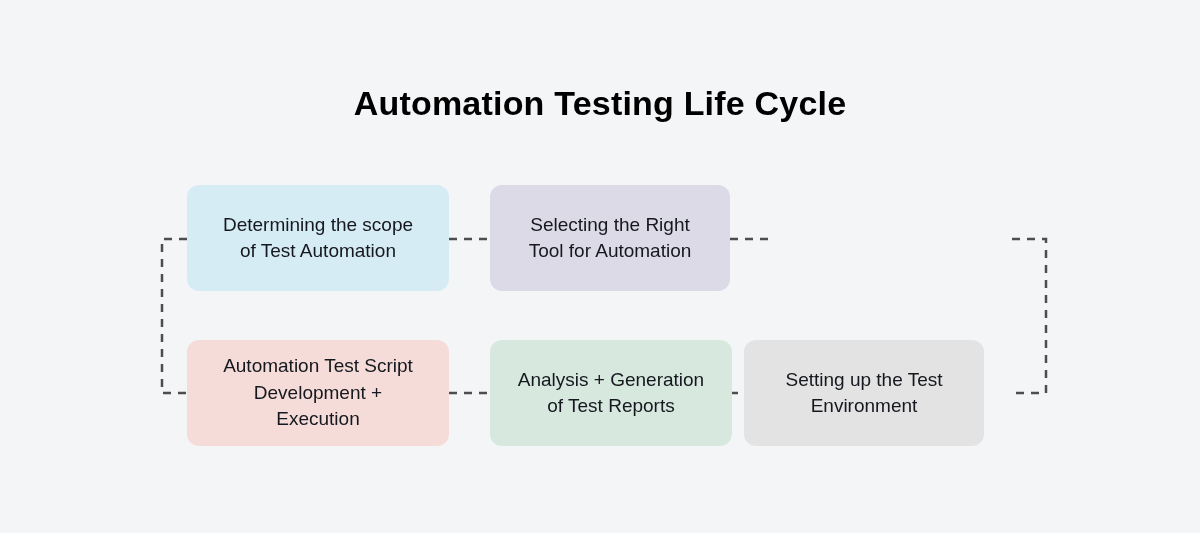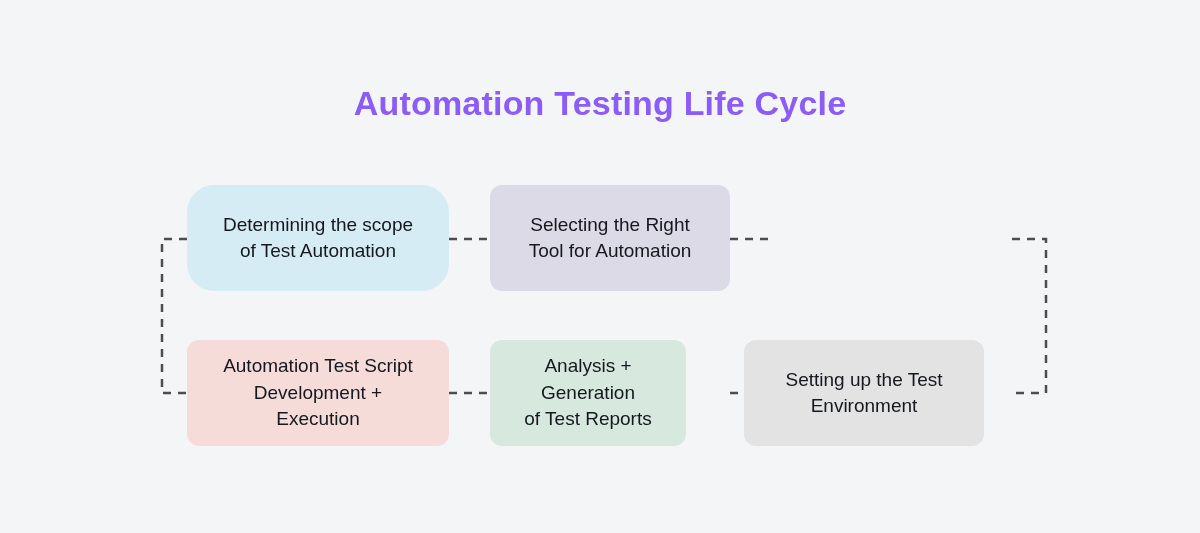--- a/index.html
+++ b/index.html
@@ -18,21 +18,21 @@
   .page-title {
     position: absolute;
     left: 0;
     top: 84px;
     width: 1200px;
     text-align: center;
     font-size: 34px;
     line-height: 38px;
     font-weight: 700;
     letter-spacing: 0.2px;
-    color: #8b5cf6;
+    color: #000000;
   }
   .connectors {
     position: absolute;
     left: 0;
     top: 0;
     width: 1200px;
     height: 533px;
   }
   .flow-box {
     position: absolute;
@@ -42,25 +42,25 @@
     border-radius: 12px;
     text-align: center;
     font-size: 19px;
     line-height: 26.5px;
     font-weight: 500;
     color: #15181e;
     white-space: pre-line;
     padding: 0 10px;
     box-sizing: border-box;
   }
-  .b1 { left: 187px; top: 185px; width: 262px; height: 106px; border-radius: 27px; }
+  .b1 { left: 187px; top: 185px; width: 262px; height: 106px; }
   .b2 { left: 490px; top: 185px; width: 240px; height: 106px; }
   .b3 { left: 772px; top: 185px; width: 240px; height: 106px; }
   .b4 { left: 187px; top: 340px; width: 262px; height: 106px; }
-  .b5 { left: 490px; top: 340px; width: 196px; height: 106px; }
+  .b5 { left: 490px; top: 340px; width: 242px; height: 106px; }
   .b6 { left: 744px; top: 340px; width: 240px; height: 106px; }
 </style>
 </head>
 <body>
 
 <div class="canvas" style="background-color: rgb(244, 245, 247);">
 
   <div class="page-title">Automation Testing Life Cycle</div>
 
   <svg class="connectors" viewBox="0 0 1200 533" fill="none">

